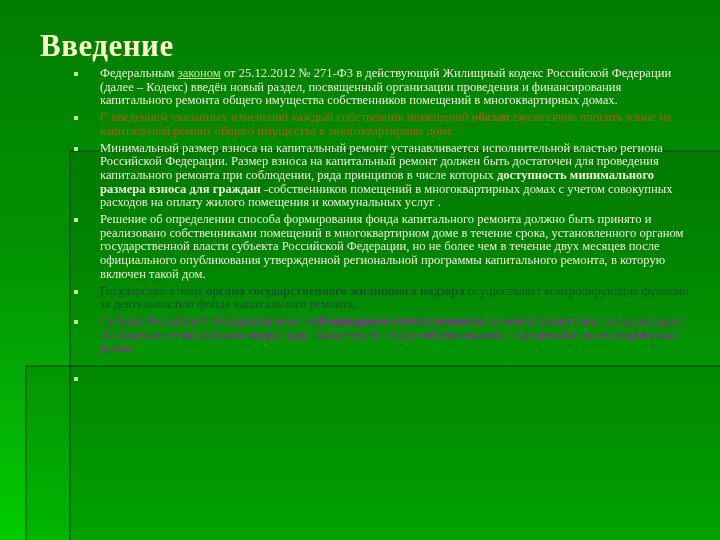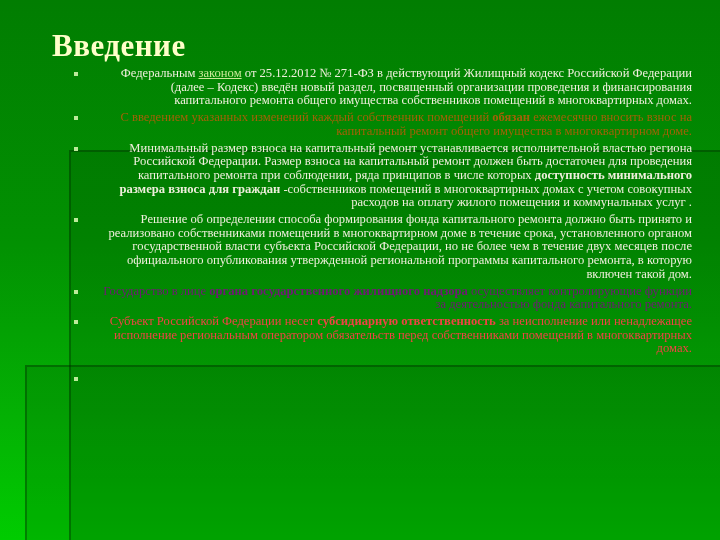--- a/index.html
+++ b/index.html
@@ -6,37 +6,37 @@
   body{
     width:720px;height:540px;overflow:hidden;position:relative;
     font-family:"Liberation Serif","DejaVu Serif",serif;
     background:linear-gradient(180deg,#017D01 0%,#029102 45%,#04B204 78%,#00CC00 100%);
   }
   .overlay{position:absolute;background:rgba(0,25,0,0.12);
     border-left:2px solid rgba(0,45,0,0.38);border-top:2px solid rgba(0,45,0,0.38);}
   #overlay-a{left:69px;top:150px;width:651px;height:390px;}
   #overlay-b{left:25px;top:365px;width:695px;height:175px;}
   .title{
-    position:absolute;left:52px;top:28px;
+    position:absolute;left:40px;top:28px;
     font-size:31px;font-weight:bold;color:#FFFFC9;letter-spacing:0.5px;font-family:Liberation Serif, serif;
   }
   .bullet-list{
     position:absolute;left:73px;top:67px;width:620px;
   }
   .bullet-item{
     display:flex;align-items:flex-start;margin-bottom:3px;
     color:#EFEFDC;font-size:12.6px;line-height:13.7px;
   }
   .bullet-item.justify .bullet-text{text-align:justify;}
   .bullet-item.empty{margin-top:16px;}
   .bullet-marker{
     flex:0 0 auto;width:4px;height:4px;margin:5px 22px 0 1px;
     background:#BDEA9B;
   }
-  .bullet-text{width:592px;text-align:right;}
+  .bullet-text{width:592px;}
   .bullet-text .b{font-weight:bold;}
   .bullet-text a.link{color:#C9E897;text-decoration:underline;cursor:pointer;}
 </style>
 </head>
 <body style="background: linear-gradient(rgb(1, 125, 1) 0%, rgb(2, 145, 2) 45%, rgb(4, 178, 4) 78%, rgb(0, 204, 0) 100%);">
 
 <div class="overlay" id="overlay-a"></div>
 <div class="overlay" id="overlay-b"></div>
 
 <div class="title" style="color: rgb(255, 255, 201);">Введение</div>
@@ -53,23 +53,23 @@
     <div class="bullet-item">
       <span class="bullet-marker" style="background: rgb(189, 234, 155);"></span>
       <div class="bullet-text" style="color: rgb(239, 239, 220);"><span>Минимальный размер взноса на капитальный ремонт устанавливается исполнительной властью региона Российской Федерации. Размер взноса на капитальный ремонт должен быть достаточен для проведения капитального ремонта при соблюдении, ряда принципов в числе которых </span><span class="b">доступность минимального размера взноса для граждан</span><span> -собственников помещений в многоквартирных домах с учетом совокупных расходов на оплату жилого помещения и коммунальных услуг .</span></div>
     </div>
     <div class="bullet-item">
       <span class="bullet-marker" style="background: rgb(189, 234, 155);"></span>
       <div class="bullet-text" style="color: rgb(239, 239, 220);"><span>Решение об определении способа формирования фонда капитального ремонта должно быть принято и реализовано собственниками помещений в многоквартирном доме в течение срока, установленного органом государственной власти субъекта Российской Федерации, но не более чем в течение двух месяцев после официального опубликования утвержденной региональной программы капитального ремонта, в которую включен такой дом.</span></div>
     </div>
     <div class="bullet-item">
       <span class="bullet-marker" style="background: rgb(189, 234, 155);"></span>
-      <div class="bullet-text" style="color: #701a75;"><span>Государство в лице </span><span class="b">органа государственного жилищного надзора</span><span> осуществляет контролирующие функции за деятельностью фонда капитального ремонта.</span></div>
+      <div class="bullet-text" style="color: #14532d;"><span>Государство в лице </span><span class="b">органа государственного жилищного надзора</span><span> осуществляет контролирующие функции за деятельностью фонда капитального ремонта.</span></div>
     </div>
     <div class="bullet-item">
       <span class="bullet-marker" style="background: rgb(189, 234, 155);"></span>
-      <div class="bullet-text" style="color: #ef4444;"><span>Субъект Российской Федерации несет </span><span class="b">субсидиарную ответственность</span><span> за неисполнение или ненадлежащее исполнение региональным оператором обязательств перед собственниками помещений в многоквартирных домах.</span></div>
+      <div class="bullet-text" style="color: #a21caf;"><span>Субъект Российской Федерации несет </span><span class="b">субсидиарную ответственность</span><span> за неисполнение или ненадлежащее исполнение региональным оператором обязательств перед собственниками помещений в многоквартирных домах.</span></div>
     </div>
     <div class="bullet-item empty">
       <span class="bullet-marker" style="background: rgb(189, 234, 155);"></span>
       <div class="bullet-text" style="color: rgb(239, 239, 220);"></div>
     </div>
   </div>
 
 </body></html>

